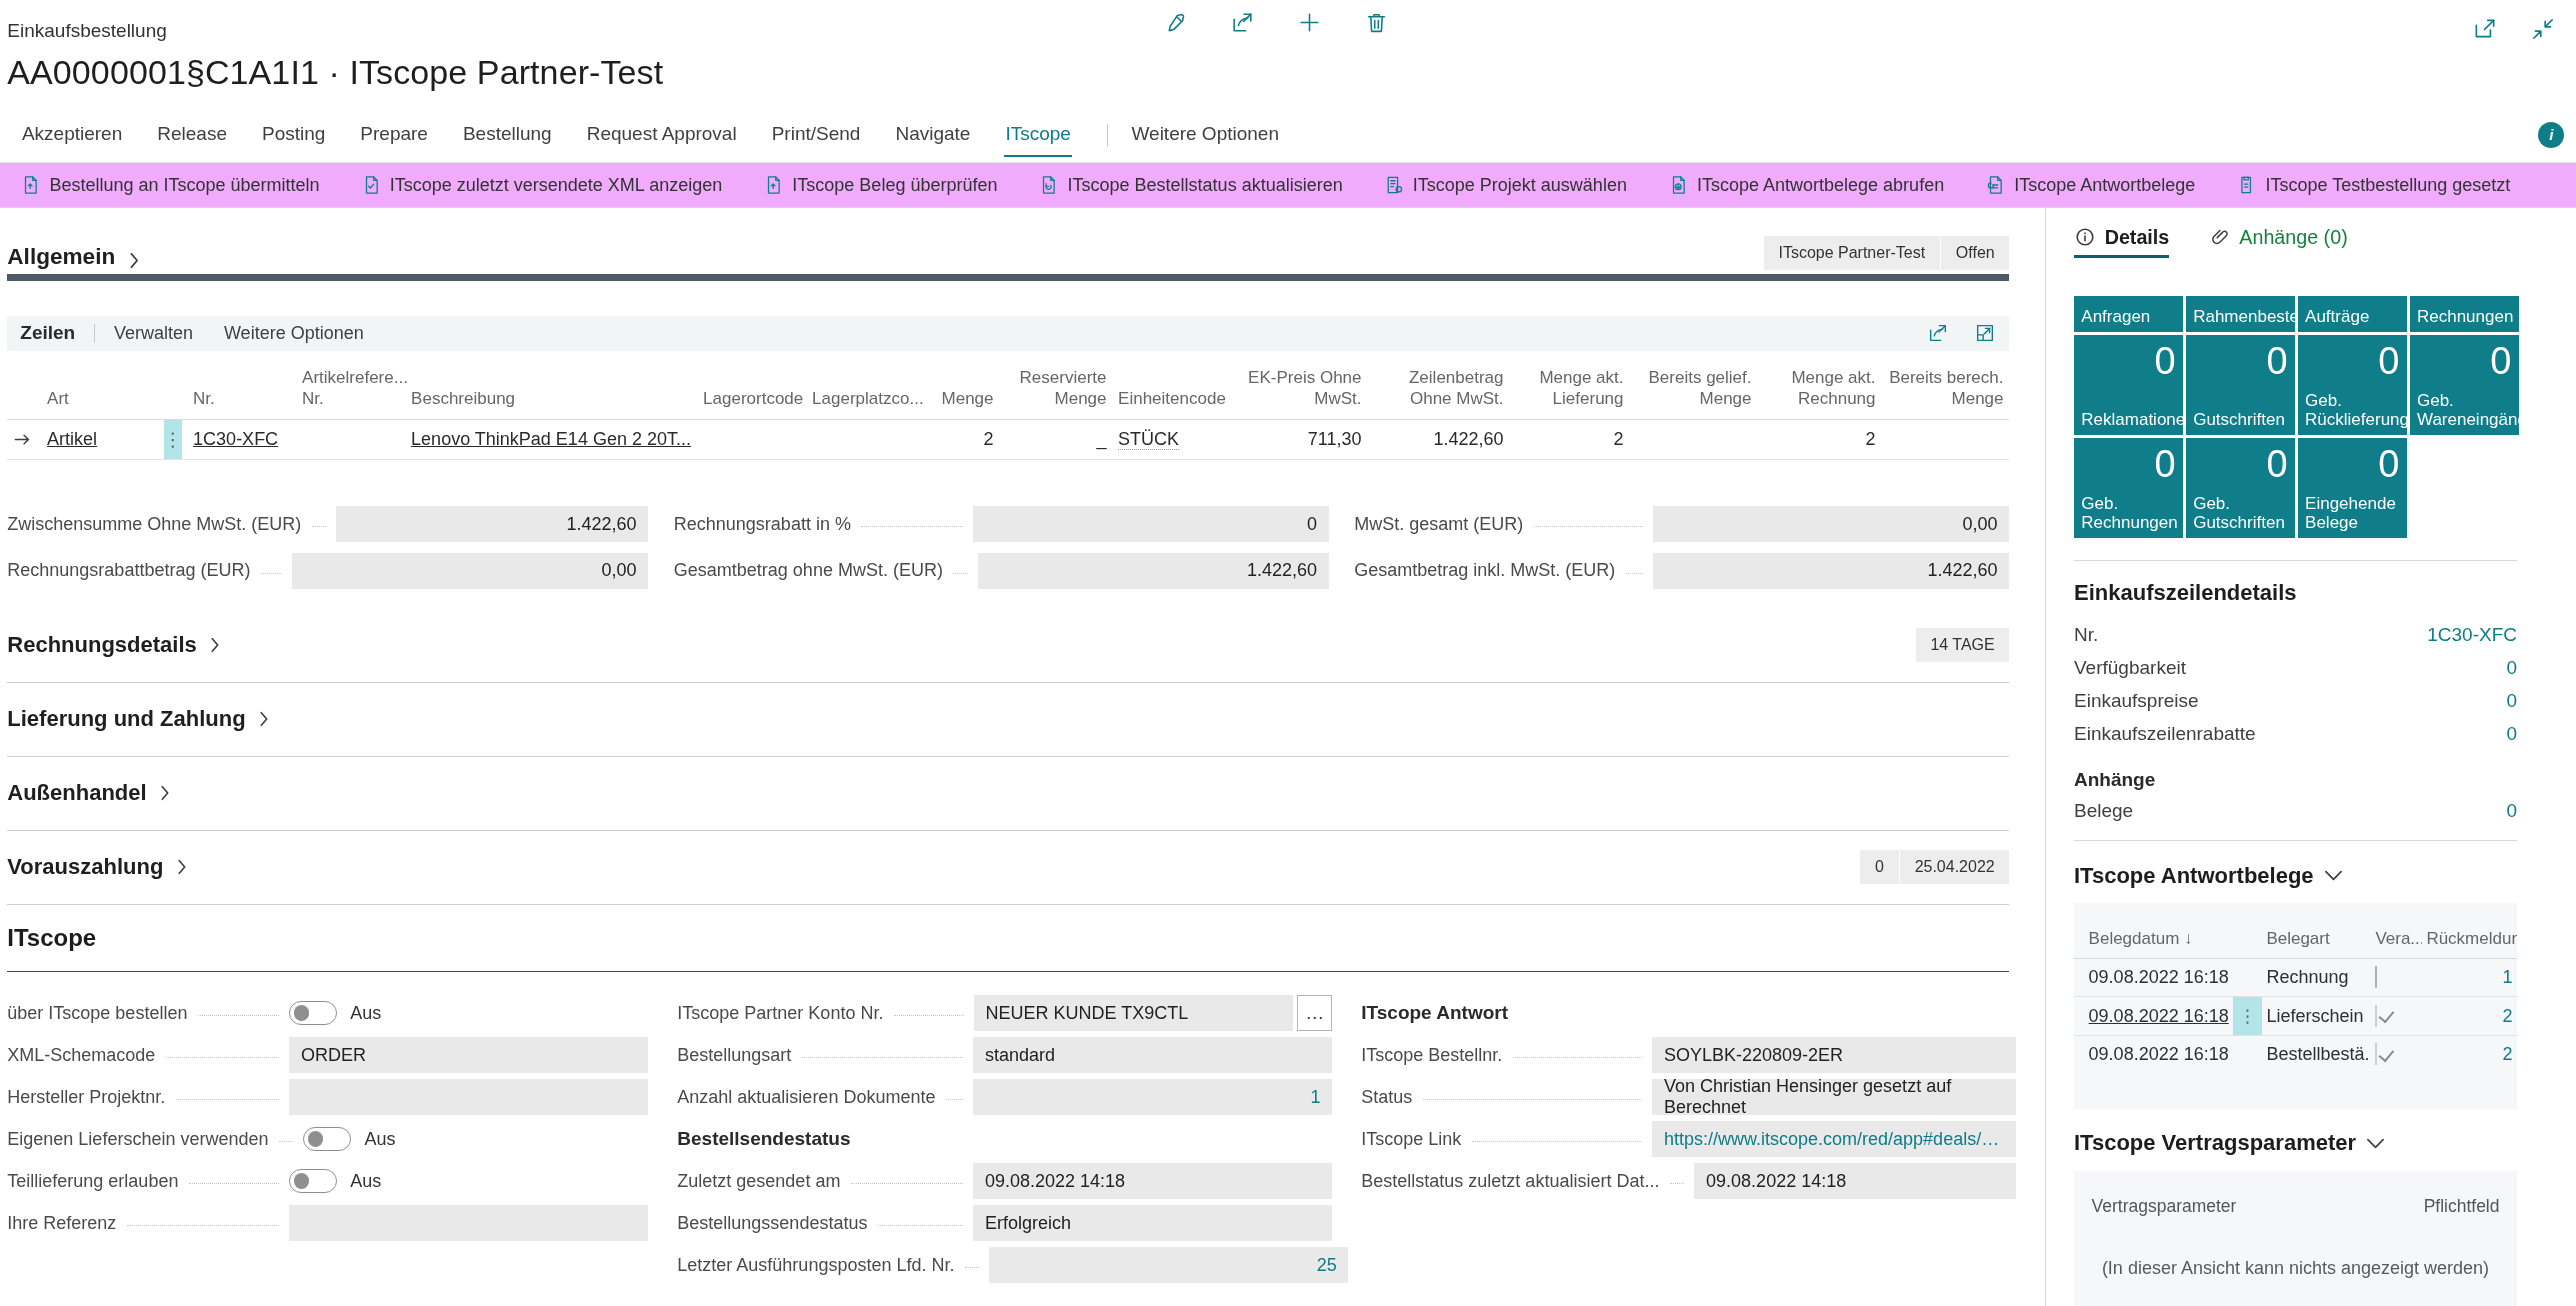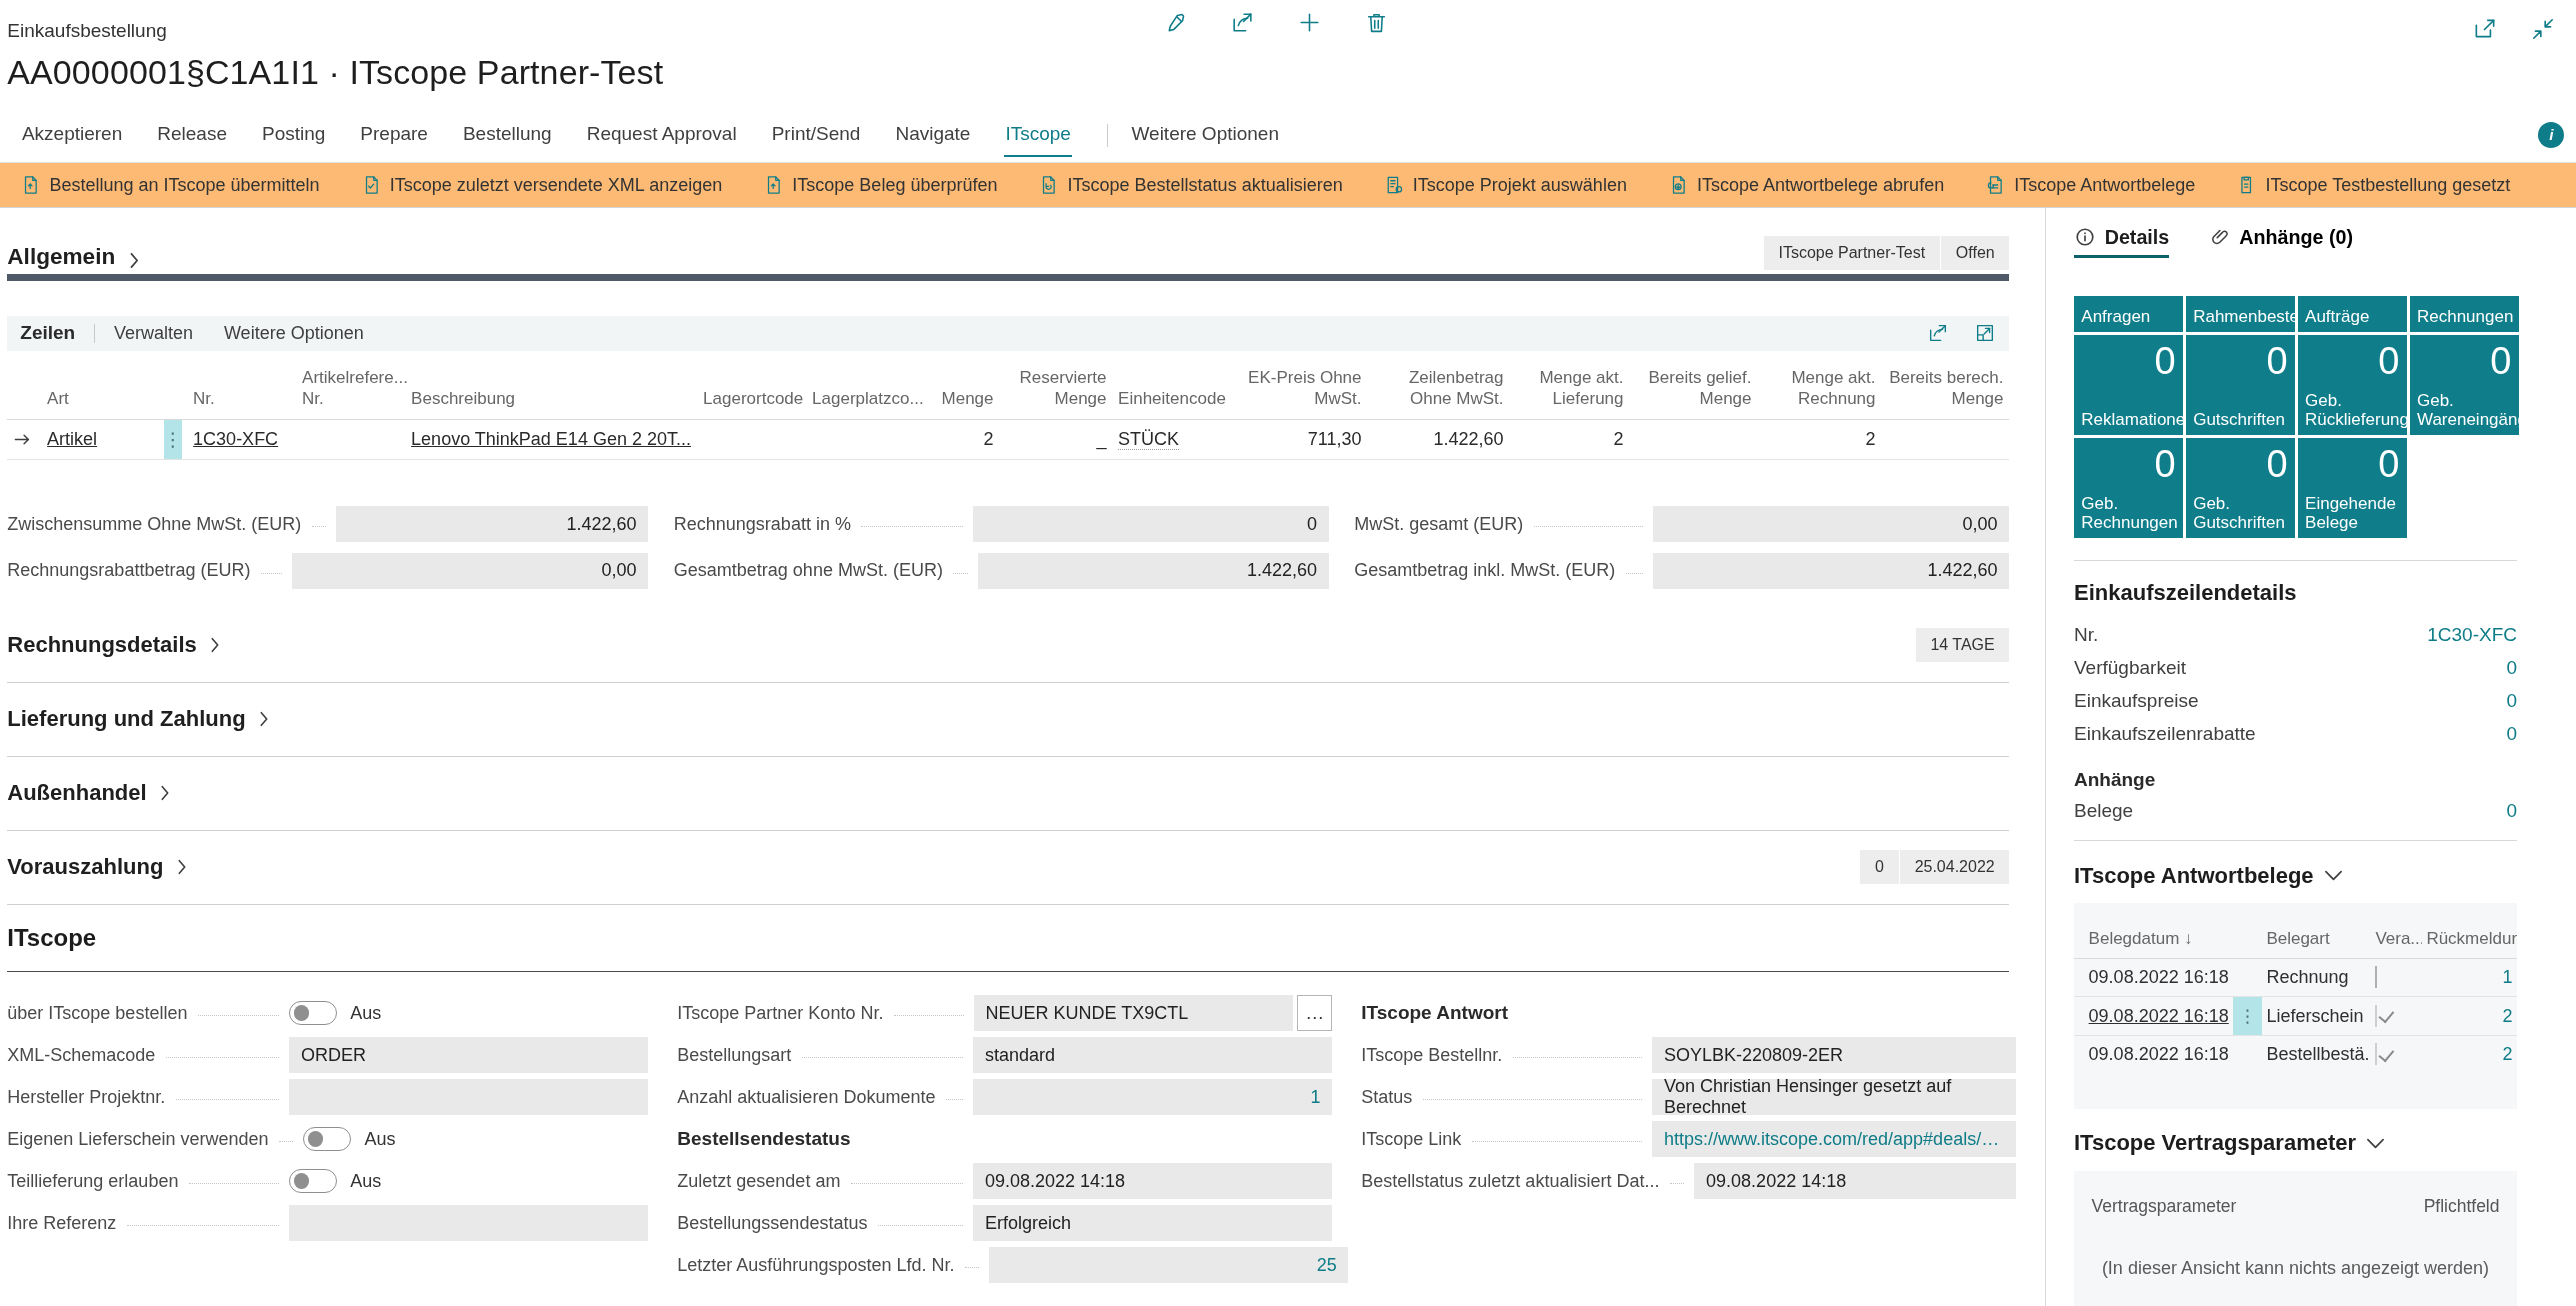--- a/index.html
+++ b/index.html
@@ -26,21 +26,21 @@
 
   
   .menubar{display:flex; align-items:center; height:55px; padding:0 11.7px 0 20.4px; border-bottom:0.7px solid #e2e2e2;}
   .menu-item{font-size:19px; color:#3f3f3f; margin-right:32px; padding:10.2px 1.5px; cursor:pointer; border-bottom:2.9px solid transparent;}
   .menu-item.active{color:var(--accent); border-bottom-color:var(--accent);}
   .vdiv{width:0.7px; height:23px; background:#ccc; margin:0 22px 0 2.9px;}
   .info-circle{margin-left:auto; width:26px; height:26px; border-radius:50%; background:var(--accent);
     color:#fff; font-size:15.3px; font-weight:700; display:flex; align-items:center; justify-content:center; font-style:italic;}
 
   
-  .ribbon{display:flex; align-items:center; height:45px; padding:0 14.6px 0 20.4px; border-bottom:0.7px solid #d4d4d4; background:#fdba74;text-align:right;}
+  .ribbon{display:flex; align-items:center; height:45px; padding:0 14.6px 0 20.4px; border-bottom:0.7px solid #d4d4d4; background:#f0abfc;text-align:right;}
   .rbtn{display:flex; align-items:center; gap:8.7px; margin-right:41px; cursor:pointer; white-space:nowrap;}
   .rbtn span{font-size:18px; color:#333;}
 
   
   .main{display:flex; height:1101px;}
   .left{width:2046px; border-right:0.7px solid var(--line); padding:14.6px 36px 0 7.3px;}
   .leftw{width:2002px;}
 
   .group-head{display:flex; align-items:flex-end; height:47px;}
   .group-head .gt{font-size:22.6px; font-weight:700; color:#1f1f1f; margin-right:11.7px;}
@@ -88,21 +88,21 @@
   .toggle{width:48px; height:24px; border:1.5px solid #8f8f8f; border-radius:12.4px; position:relative; cursor:pointer; background:#fff;}
   .toggle .knob{position:absolute; left:3.6px; top:2.9px; width:15.3px; height:15.3px; border-radius:50%; background:#8f8f8f;}
   .tstate{font-size:18px; color:#333;}
   .assist{width:35px; height:36px; border:0.7px solid #b5b5b5; background:#fff; margin-left:4.4px; display:flex; align-items:center; justify-content:center; font-size:19px; color:#333; cursor:pointer;}
   .linktext{color:var(--link); text-decoration:none; overflow:hidden; white-space:nowrap; text-overflow:ellipsis;}
 
   
   .right{flex:1; padding:11.7px 0 0 28px;}
   .rw{width:443px;}
   .tabs{display:flex; align-items:center; gap:41px; height:38px;}
-  .tab{display:flex; align-items:center; gap:8.7px; font-size:19.7px; color:#000000; cursor:pointer; height:38px; border-bottom:3.6px solid transparent;font-weight:bold;}
+  .tab{display:flex; align-items:center; gap:8.7px; font-size:19.7px; color:#15803d; cursor:pointer; height:38px; border-bottom:3.6px solid transparent;}
   .tab.active{font-weight:700; color:#1d1d1d; border-bottom-color:#0c616b;}
   .tiles{margin-top:7.3px; display:grid; grid-template-columns:repeat(4,109px); gap:2.9px;}
   .tile{background:var(--tile); color:#fff; cursor:pointer; padding:5.8px 7.3px; display:flex; flex-direction:column;}
   .tile.small{height:36px; justify-content:flex-end;margin-top:31px;}
   .tile.big{height:100px;}
   .tile .tval{font-size:38px; font-weight:300; text-align:right; line-height:1; margin-top:1.5px;}
   .tile .tlabel{font-size:17px; line-height:1.12; margin-top:auto;}
   .rdiv{border-top:0.7px solid var(--line); margin-top:22px;}
   .rh2{font-size:22px; font-weight:700; color:#1d1d1d; margin-top:19px;}
   .kv{display:flex; align-items:center; height:33px;}

